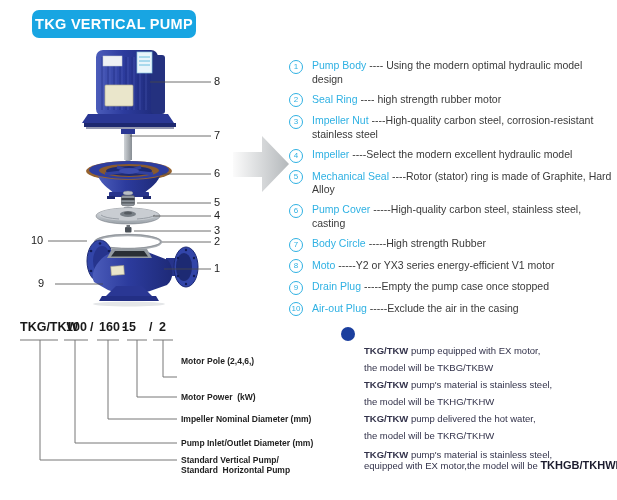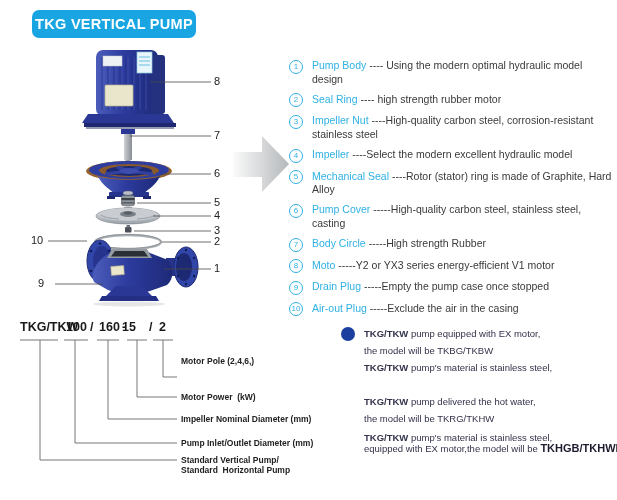--- a/index.html
+++ b/index.html
@@ -21,21 +21,21 @@
     flex:none;width:12px;height:12px;margin-top:0.5px;margin-right:9px;border:1px solid #2fb1e3;border-radius:50%;
     color:#2fb1e3;font-size:8px;line-height:12px;text-align:center;
   }
   .part-term{color:#2fb1e3;margin-right:3px;white-space:nowrap;margin-top:46px;}
   .part-desc{color:#3a3a3a;}
   
   .model-seg{position:absolute;top:320px;font-size:12.5px;font-weight:bold;color:#1a1a1a;line-height:14px;}
   .model-label{position:absolute;font-size:8.5px;font-weight:bold;color:#222;line-height:10px;white-space:pre;}
   
   .note-bullet{position:absolute;left:341px;top:327px;width:14px;height:14px;border-radius:50%;background:#1b3f9e;}
-  .note-line{position:absolute;left:364px;font-size:9.5px;color:#32324a;line-height:11px;white-space:pre;}
+  .note-line{position:absolute;left:364px;font-size:9.5px;color:#32324a;line-height:11px;white-space:pre;margin-top:17px;}
   .note-line .b1{font-weight:bold;}
   .note-line .b2{font-weight:bold;font-size:11px;color:#1c1c2e;}
 </style>
 </head>
 <body>
 
 <div class="page">
 
   <svg class="layer-svg" viewBox="0 0 617 500" xmlns="http://www.w3.org/2000/svg">
     <defs>
@@ -278,18 +278,19 @@
   <span class="model-label" style="left:181px;top:392px;">Motor Power  (kW)</span>
   <span class="model-label" style="left:181px;top:414px;">Impeller Nominal Diameter (mm)</span>
   <span class="model-label" style="left:181px;top:438px;">Pump Inlet/Outlet Diameter (mm)</span>
   <span class="model-label" style="left:181px;top:455px;">Standard Vertical Pump/</span>
   <span class="model-label" style="left:181px;top:465px;">Standard  Horizontal Pump</span>
 
   <span class="note-bullet"></span>
   <span class="note-line" style="top:328px;"><span class="b1">TKG/TKW</span><span> pump equipped with EX motor,</span><span class="b2"></span></span>
   <span class="note-line" style="top:345px;"><span class="b1"></span><span>the model will be TKBG/TKBW</span><span class="b2"></span></span>
   <span class="note-line" style="top:362px;"><span class="b1">TKG/TKW</span><span> pump's material is stainless steel,</span><span class="b2"></span></span>
+  <span class="note-line" style="top:379px;"><span class="b1"></span><span>the model will be TKHG/TKHW</span><span class="b2"></span></span>
   <span class="note-line" style="top:396px;"><span class="b1">TKG/TKW</span><span> pump delivered the hot water,</span><span class="b2"></span></span>
   <span class="note-line" style="top:413px;"><span class="b1"></span><span>the model will be TKRG/TKHW</span><span class="b2"></span></span>
   <span class="note-line" style="top:432px;"><span class="b1">TKG/TKW</span><span> pump's material is stainless steel,</span><span class="b2"></span></span>
   <span class="note-line" style="top:443px;"><span class="b1"></span><span>equipped with EX motor,the model will be </span><span class="b2">TKHGB/TKHWB</span></span>
 
 </div>
 
 </body></html>

